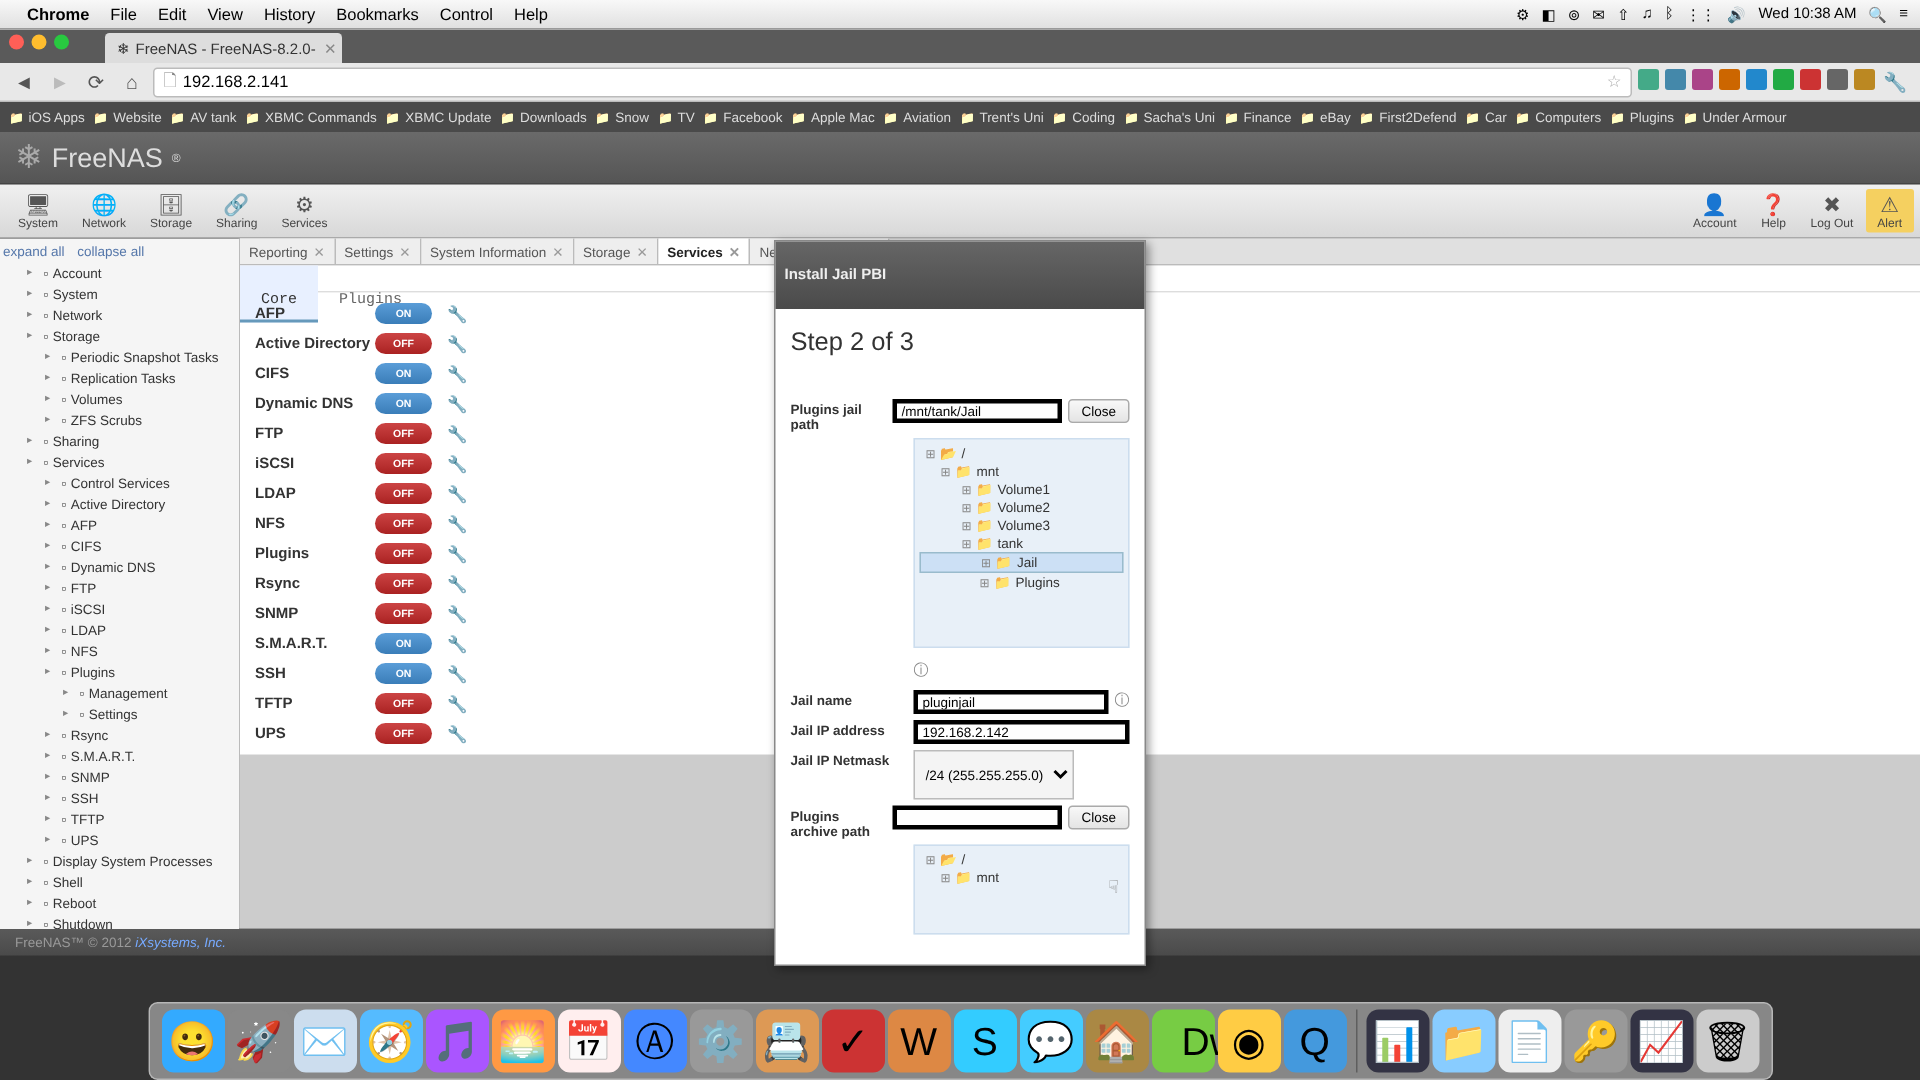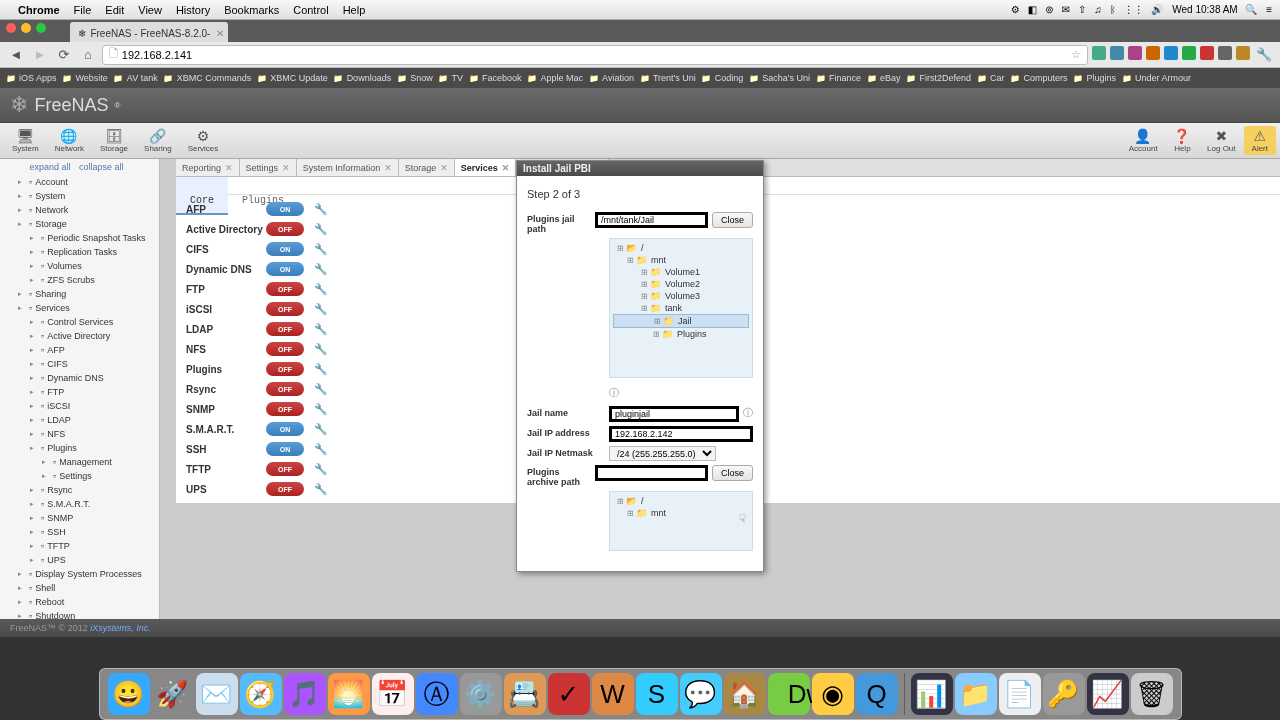--- a/index.html
+++ b/index.html
@@ -34,54 +34,54 @@
 
 .main-toolbar { height: 36px; background: linear-gradient(#f0f0f0, #d8d8d8); border-bottom: 1px solid #aaa; display: flex; align-items: center; padding: 0 4px; }
 .tb-btn { display: flex; flex-direction: column; align-items: center; justify-content: center; padding: 2px 8px; cursor: pointer; font-size: 8px; color: #444; }
 .tb-btn .tb-icon { font-size: 14px; color: #555; }
 .tb-right { margin-left: auto; display: flex; }
 .alert-btn { background: #f5d060; border-radius: 2px; }
 
 
 .content-area { display: flex; height: 460px; background: #ccc; }
 .sidebar { width: 160px; background: #f5f5f5; border-right: 1px solid #bbb; overflow-y: auto; font-size: 9px; }
-.sidebar-header { padding: 3px 12px; color: #5577aa; font-size: 9px; text-align: center; }
+.sidebar-header { padding: 3px 2px; color: #5577aa; font-size: 9px; }
 .sidebar-header a { color: #5577aa; text-decoration: none; margin-right: 6px; }
 .tree-item { padding: 1px 4px 1px 18px; cursor: pointer; color: #333; display: flex; align-items: center; gap: 3px; line-height: 12px; }
 .tree-item.l2 { padding-left: 30px; }
 .tree-item.l3 { padding-left: 42px; }
 .tree-item::before { content: "▸"; font-size: 7px; color: #888; width: 8px; }
 .tree-item .ti-icon { font-size: 9px; }
 
-.main-panel { flex: 1; background: #ccc; position: relative; margin-left: 16px; }
+.main-panel { flex: 1; background: #ccc; position: relative; }
 .tabs-row { height: 18px; background: #e0e0e0; display: flex; border-bottom: 1px solid #bbb; font-size: 9px; }
 .tab { padding: 2px 6px; border-right: 1px solid #bbb; cursor: pointer; display: flex; align-items: center; gap: 4px; color: #555; background: #eee; }
 .tab.active { background: #fff; color: #222; font-weight: bold; }
 .tab .tab-close { color: #999; font-size: 9px; }
 .subtabs { height: 18px; background: #fff; display: flex; border-bottom: 1px solid #ddd; font-size: 10px; }
 .subtab { padding: 18px 14px; cursor: pointer; color: #666; font-family: Liberation Mono, monospace; }
 .subtab.active { background: #e8f0ff; color: #333; border-bottom: 2px solid #69b; }
 
 .services-list { background: #fff; padding: 4px 0; }
 .svc-row { display: flex; align-items: center; padding: 3px 10px; font-size: 10px; font-weight: bold; color: #333; }
 .svc-name { width: 80px; }
 .svc-toggle { width: 38px; height: 14px; border-radius: 8px; display: flex; align-items: center; justify-content: center; font-size: 7px; color: #fff; font-weight: bold; cursor: pointer; }
 .svc-toggle.on { background: linear-gradient(#5a9dd8, #3a7db8); }
 .svc-toggle.off { background: linear-gradient(#c44, #a22); }
 .svc-wrench { margin-left: 10px; color: #666; cursor: pointer; font-size: 11px; }
 
 
 .modal { position: absolute; left: 516px; top: 160px; width: 248px; background: #fff; border: 1px solid #888; box-shadow: 2px 2px 6px rgba(0,0,0,0.4); z-index: 100; }
-.modal-title { background: linear-gradient(#666, #4a4a4a); color: #eee; font-size: 10px; padding: 2px 6px; font-weight: bold; }
+.modal-title { background: linear-gradient(#666, #4a4a4a); color: #eee; font-size: 10px; padding: 17px 6px; font-weight: bold; }
 .modal-body { padding: 12px 10px; font-size: 10px; color: #333; }
-.modal-step { font-size: 11px; margin-bottom: 12px; }
+.modal-step { font-size: 17px; margin-bottom: 28px; }
 .form-row { display: flex; align-items: flex-start; margin-bottom: 4px; gap: 4px; }
 .form-label { width: 78px; font-size: 9px; font-weight: bold; padding-top: 2px; }
 .form-input { flex: 1; border: 3px solid #000000; height: 16px; font-size: 9px; padding: 0 3px; background: #fefefe; }
-.form-select { border: 1px solid #bbb; font-size: 9px; background: #f4f4f4; padding: 0 3px; height: 15px; }
+.form-select { border: 1px solid #bbb; font-size: 9px; background: #f4f4f4; padding: 0 3px; height: 33px; }
 .btn { border: 1px solid #aaa; background: linear-gradient(#f8f8f8, #e4e4e4); font-size: 9px; padding: 2px 8px; border-radius: 3px; cursor: pointer; }
 .tree-box { background: #e8f0f8; border: 1px solid #cde; margin: 2px 0 8px 82px; min-height: 60px; font-size: 9px; padding: 3px; position: relative; }
 .tree-box .tnode { padding: 1px 0 1px 4px; display: flex; align-items: center; gap: 3px; cursor: pointer; }
 .tree-box .tnode.l1 { padding-left: 14px; }
 .tree-box .tnode.l2 { padding-left: 28px; }
 .tree-box .tnode.l3 { padding-left: 40px; }
 .tree-box .tnode.selected { background: #cce0f5; border: 1px solid #9bc; }
 .tree-box .tnode::before { content: "⊞"; font-size: 8px; color: #888; }
 .fld { color: #d9a94f; font-size: 9px; }
 .info-icon { color: #888; font-size: 10px; }

